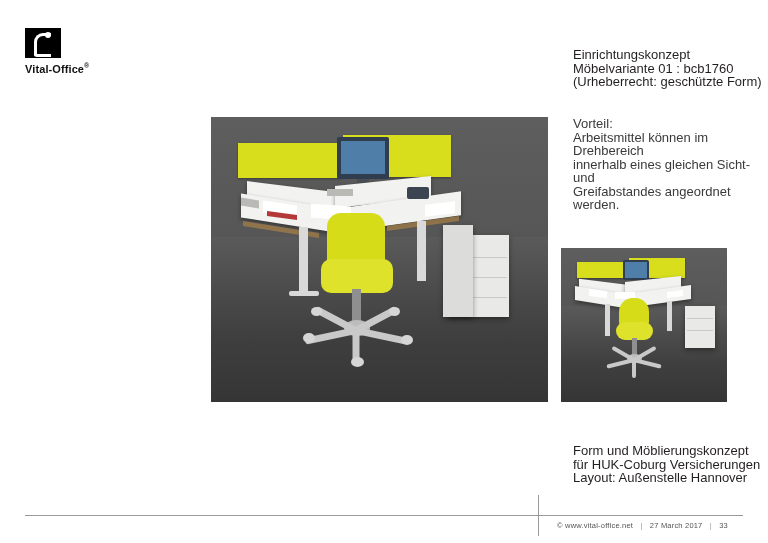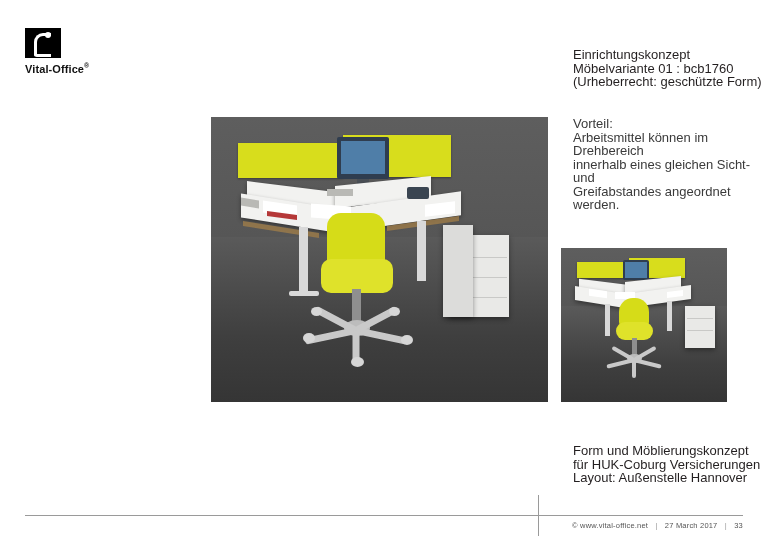--- a/index.html
+++ b/index.html
@@ -228,21 +228,21 @@
   .footer-vline {
     position: absolute;
     left: 538px;
     top: 495px;
     width: 1px;
     height: 41px;
     background: #9a9a9a;
   }
   .footer-text {
     position: absolute;
-    right: 25px;
+    right: 40px;
     top: 521px;
     font-size: 7.5px;
     color: #555555;
     letter-spacing: .2px;
   }
   .footer-text span.sep {
     color: #999999;
     padding: 0 5px;
   }
 </style>

